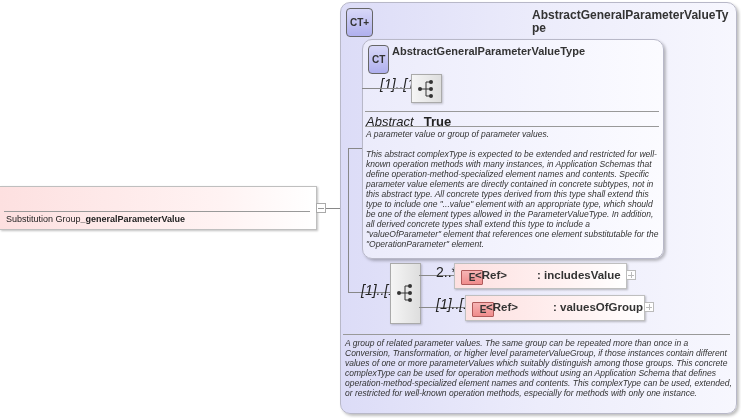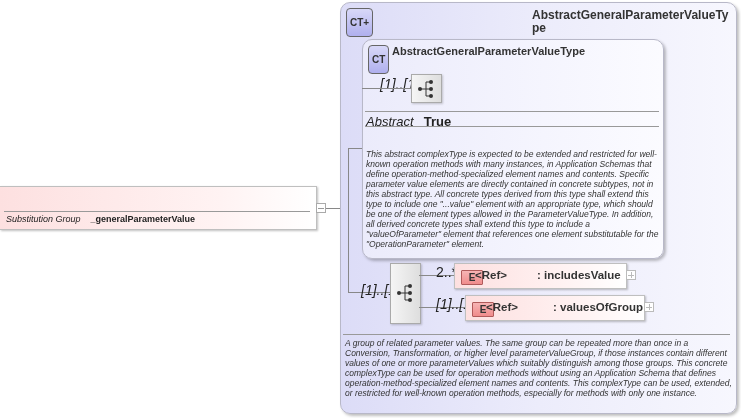--- a/index.html
+++ b/index.html
@@ -24,21 +24,21 @@
     background: linear-gradient(#f6b4b4, #f08c8c);
     border: 1px solid #b05a5a; border-radius: 1px;
   }
   .elem-title {
     left: 6px; top: 4px; font-size: 12px; font-weight: bold; color: #333;
     white-space: nowrap;
   }
   .elem-title .badge-e { margin-right: 6px; vertical-align: 0px; }
   .elem-sep { left: 4px; right: 6px; top: 24px; height: 0; border-top: 1px solid #999; }
   .elem-prop { left: 6px; top: 27px; font-size: 9px; white-space: nowrap; }
-  .elem-prop .k { font-style: italic; margin-right: 10px; }
+  .elem-prop .k { margin-right: 0; }
   .elem-prop .v { font-weight: bold; text-align: right; }
 
   .collapse-box {
     width: 8px; height: 8px; border: 1px solid #aaa; background: #fff;
   }
   .collapse-box::after {
     content: ""; position: absolute; left: 1px; right: 1px; top: 4px; height: 1px; background: #999;
   }
   .expand-box {
     width: 8px; height: 8px; border: 1px solid #bbb; background: #fff;
@@ -150,20 +150,21 @@
       <circle cx="19" cy="7" r="2" fill="#333"></circle>
       <circle cx="19" cy="14" r="2" fill="#333"></circle>
       <circle cx="19" cy="21" r="2" fill="#333"></circle>
     </svg>
   </div>
   <div class="abs sep-line" style="left:2px; right:4px; top:71px;"></div>
   <div class="abs prop-row" style="left:3px; top:74px;">
     <span class="k">Abstract</span><span class="v">True</span>
   </div>
   <div class="abs sep-line" style="left:2px; right:4px; top:86px;"></div>
+  <div class="abs doc-text" style="left:3px; top:89px; width:292px;">A parameter value or group of parameter values.</div>
   <div class="abs doc-text" style="left:3px; top:109px; width:294px;">This abstract complexType is expected to be extended and restricted for well-known operation methods with many instances, in Application Schemas that define operation-method-specialized element names and contents. Specific parameter value elements are directly contained in concrete subtypes, not in this abstract type. All concrete types derived from this type shall extend this type to include one "...value" element with an appropriate type, which should be one of the element types allowed in the ParameterValueType. In addition, all derived concrete types shall extend this type to include a "valueOfParameter" element that references one element substitutable for the "OperationParameter" element.</div>
 </div>
 
 <div class="abs card" style="left:361px; top:282px;">[1]..[1]</div>
 <div class="abs seq-icon" style="left:390px; top:263px; width:29px; height:59px;">
   <svg width="29" height="59" viewBox="0 0 29 59">
     <circle cx="8" cy="29" r="2" fill="#333"></circle>
     <line x1="8" y1="29" x2="14" y2="29" stroke="#333" stroke-width="1"></line>
     <line x1="14" y1="22" x2="14" y2="36" stroke="#333" stroke-width="1"></line>
     <line x1="14" y1="22" x2="19" y2="22" stroke="#333" stroke-width="1"></line>

